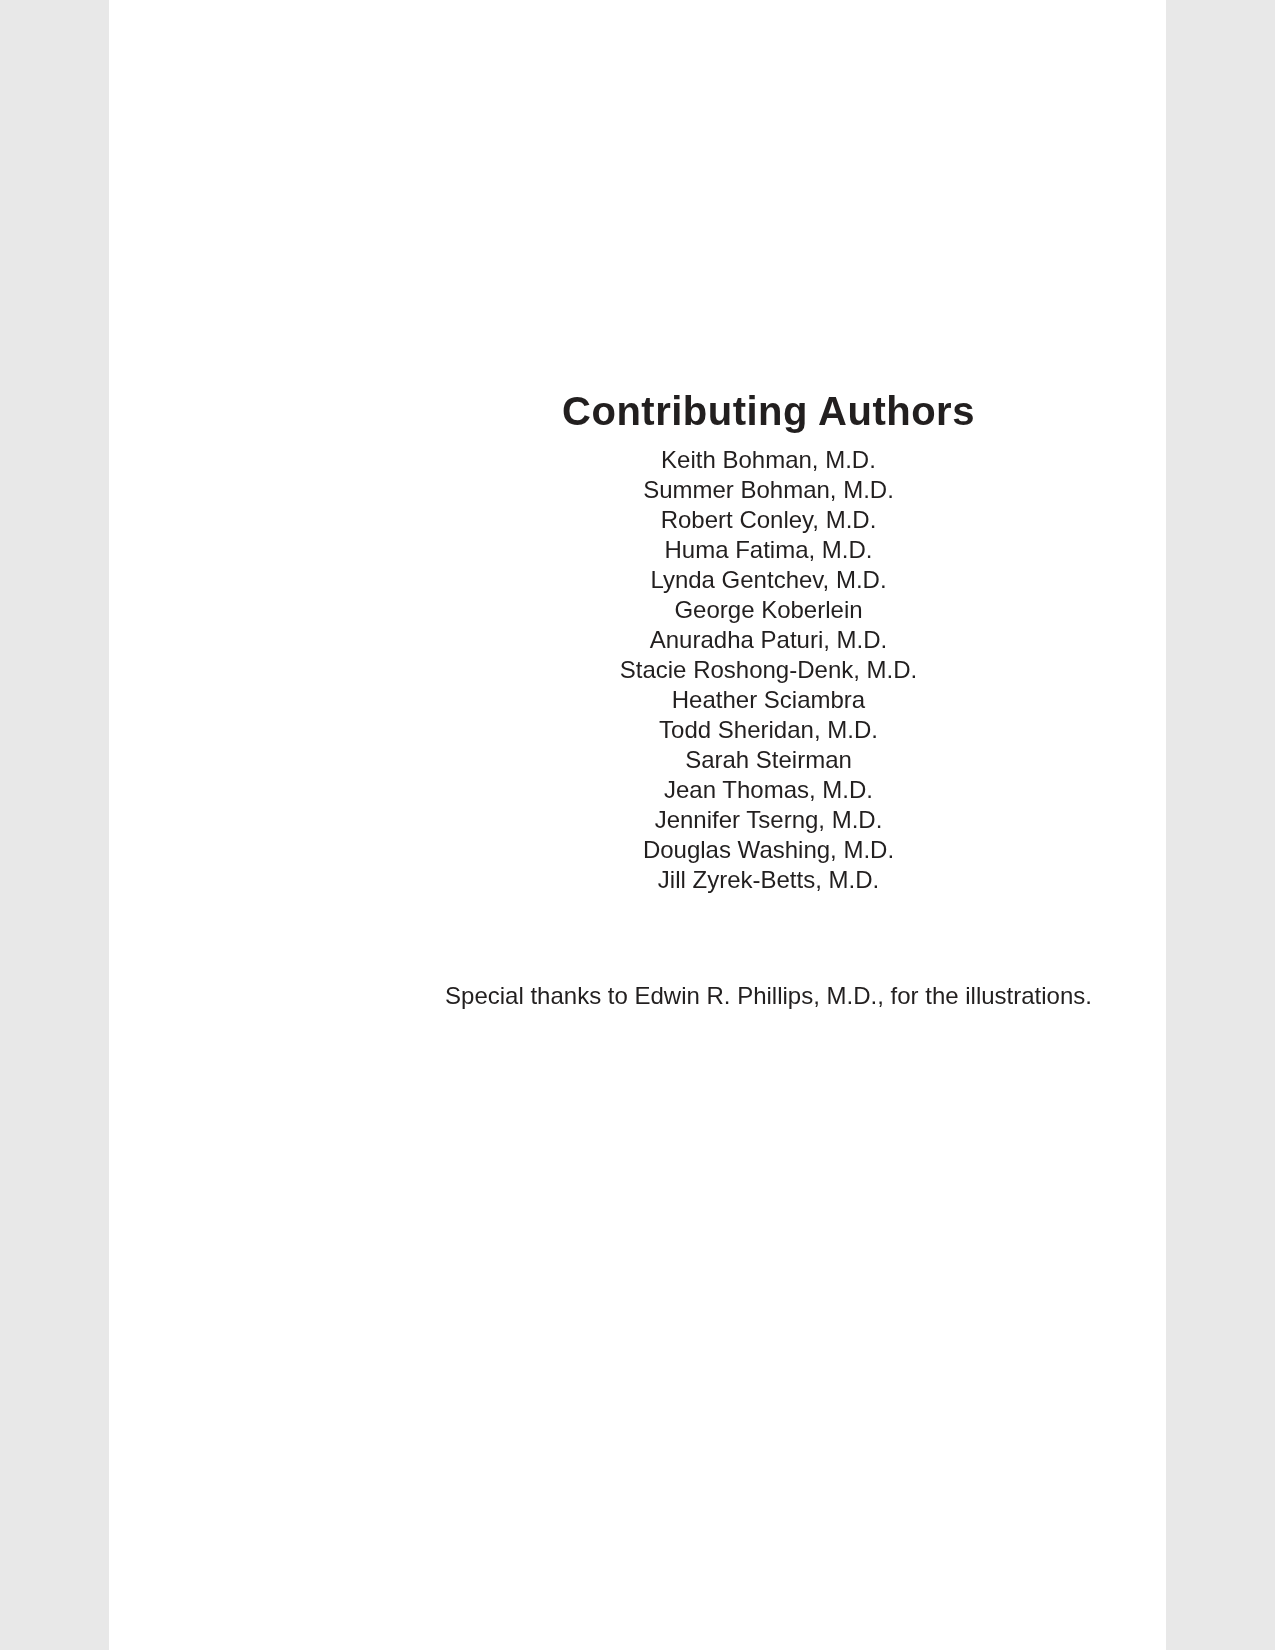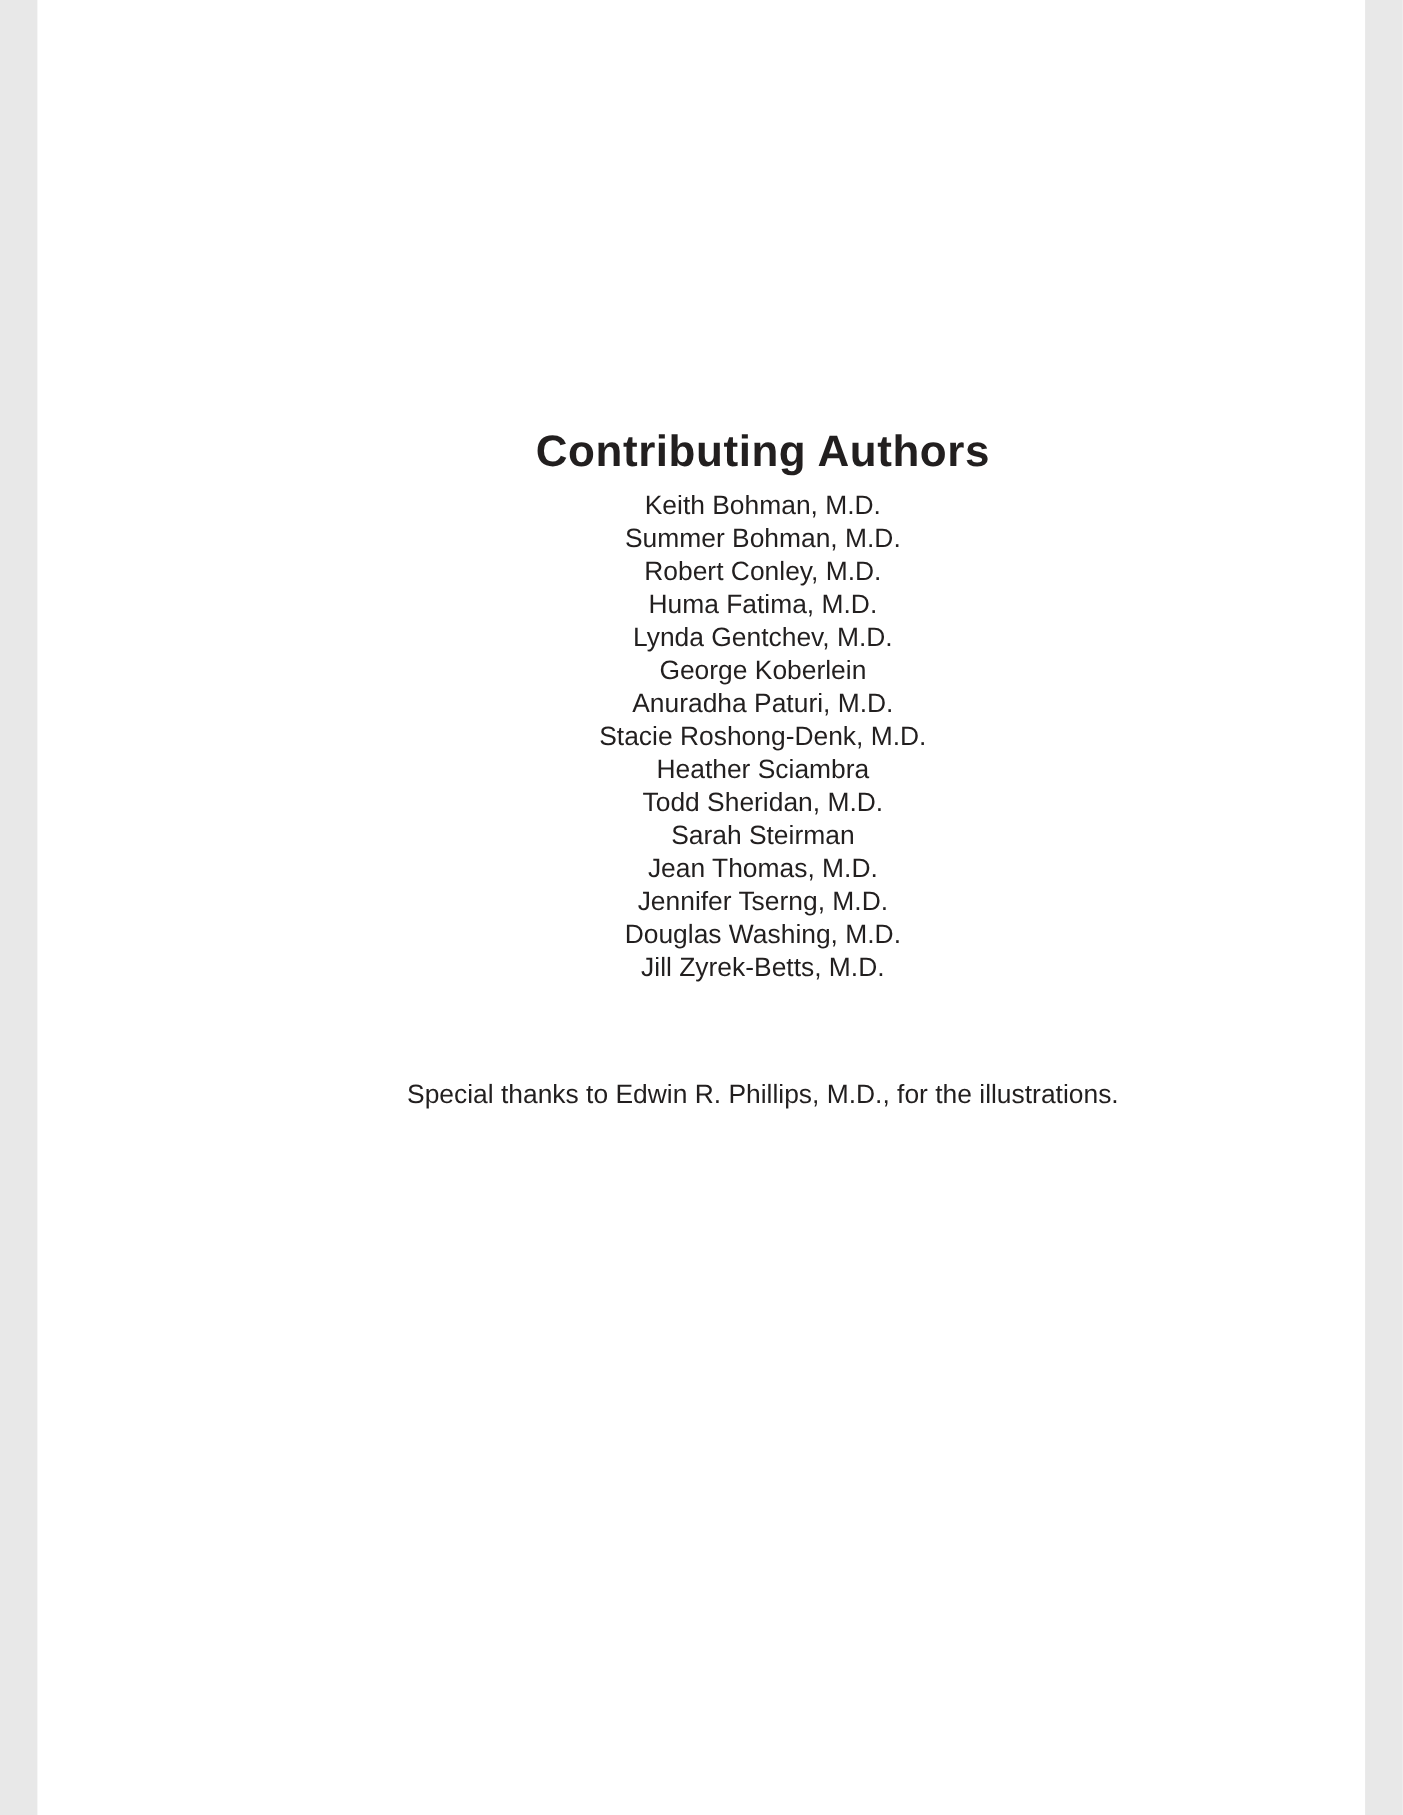--- a/index.html
+++ b/index.html
@@ -2,21 +2,21 @@
 <html><head>
 <meta charset="utf-8">
 <style>
   html, body {
     margin: 0;
     padding: 0;
     background: #e8e8e8;
   }
   .page {
     position: relative;
-    width: 1207px;
+    width: 1057px;
     height: 1650px;
     margin: 0 auto;
     background: #ffffff;
     font-family: "Liberation Sans", sans-serif;
     color: #221f1f;
     overflow: hidden;
   }
   
   .centered-block {
     position: absolute;

